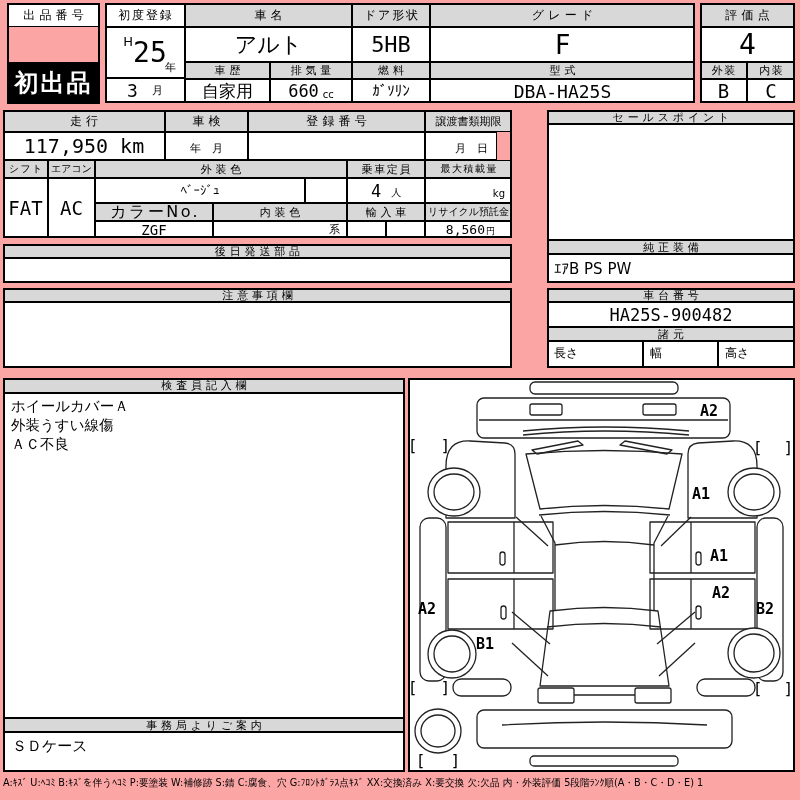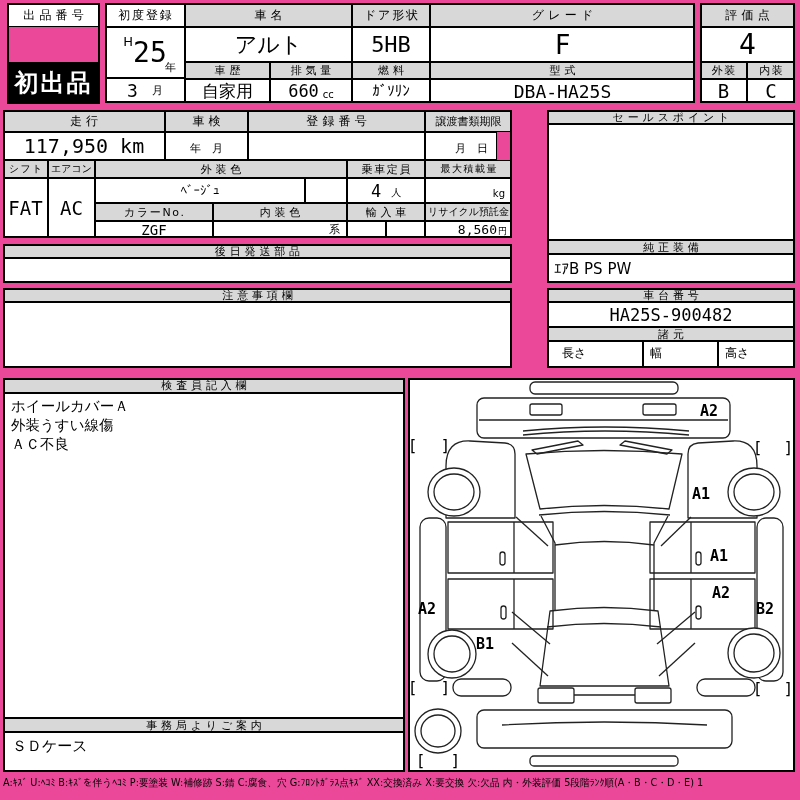--- a/index.html
+++ b/index.html
@@ -1,17 +1,17 @@
 <!DOCTYPE html>
 <html><head>
 <meta charset="utf-8">
 <style>
   html,body{margin:0;padding:0;background:#fff;}
   body{width:800px;height:800px;font-family:"DejaVu Sans","Liberation Sans",sans-serif;color:#000;}
-  #page{position:relative;width:800px;height:800px;background:#ec4899;overflow:hidden;}
+  #page{position:relative;width:800px;height:800px;background:#fca5a5;overflow:hidden;}
   .a{position:absolute;box-sizing:border-box;}
   .c{border:1px solid #000;display:flex;align-items:center;justify-content:center;overflow:hidden;background:#fff;}
   .h{background:#d8d8d8;font-size:12px;letter-spacing:.35em;text-indent:.35em;font-weight:500;}
   .h2{letter-spacing:.15em;text-indent:.15em;}
   .h0{letter-spacing:0;text-indent:0;}
   .o{border:2px solid #000;pointer-events:none;background:transparent;}
   .m{font-family:"DejaVu Sans Mono","Liberation Mono",monospace;}
   .mk{position:absolute;font:600 15px "DejaVu Sans Mono","Liberation Mono",monospace;}
   .bk{position:absolute;display:flex;justify-content:space-between;font:16px "DejaVu Sans",sans-serif;}
   .blk{display:block;text-align:left;}
@@ -86,46 +86,46 @@
   <div class="a c h h2" style="left:347px;top:160px;width:78px;height:18px;font-size:11px;">乗車定員</div>
   <div class="a c h h2" style="left:425px;top:160px;width:87px;height:18px;font-size:10px;">最大積載量</div>
   <div class="a c" style="left:95px;top:178px;width:210px;height:25px;font-size:13px;">ﾍﾞｰｼﾞｭ</div>
   <div class="a c" style="left:305px;top:178px;width:42px;height:25px;"></div>
   <div class="a c" style="left:347px;top:178px;width:78px;height:25px;gap:10px;">
     <span class="m" style="font-size:17px;">4</span>
     <span style="font-size:10px;margin-top:5px;">人</span>
   </div>
   <div class="a c" style="left:425px;top:178px;width:87px;height:25px;font-size:10px;justify-content:flex-end;align-items:flex-end;padding:0 6px 3px 0;">kg</div>
 
-  <div class="a c h h2" style="left:95px;top:203px;width:118px;height:18px;font-size:11px;">カラーNo.</div>
+  <div class="a c h h2" style="left:95px;top:203px;width:118px;height:18px;font-size:16px;">カラーNo.</div>
   <div class="a c h" style="left:213px;top:203px;width:134px;height:18px;font-size:11px;">内装色</div>
   <div class="a c h" style="left:347px;top:203px;width:78px;height:18px;font-size:11px;">輸入車</div>
   <div class="a c h h0" style="left:425px;top:203px;width:87px;height:18px;font-size:10px;">リサイクル預託金</div>
   <div class="a c m" style="left:95px;top:221px;width:118px;height:17px;font-size:14px;">ZGF</div>
   <div class="a c" style="left:213px;top:221px;width:134px;height:17px;font-size:11px;justify-content:flex-end;padding-right:6px;">系</div>
   <div class="a c" style="left:347px;top:221px;width:39px;height:17px;"></div>
   <div class="a c" style="left:386px;top:221px;width:39px;height:17px;"></div>
-  <div class="a c" style="left:425px;top:221px;width:87px;height:17px;justify-content:flex-end;padding-right:4px;gap:1px;">
+  <div class="a c" style="left:425px;top:221px;width:87px;height:17px;justify-content:flex-end;padding-right:16px;gap:1px;">
     <span class="m" style="font-size:13px;">8,560</span>
     <span style="font-size:9px;margin-top:3px;">円</span>
   </div>
 
   <div class="a c h" style="left:3px;top:244px;width:509px;height:14px;font-size:11px;">後日発送部品</div>
   <div class="a c" style="left:3px;top:258px;width:509px;height:25px;"></div>
   <div class="a c h" style="left:3px;top:288px;width:509px;height:14px;font-size:11px;">注意事項欄</div>
   <div class="a c" style="left:3px;top:302px;width:509px;height:66px;"></div>
 
   <div class="a c h" style="left:547px;top:110px;width:248px;height:14px;font-size:11px;">セールスポイント</div>
   <div class="a c" style="left:547px;top:124px;width:248px;height:116px;"></div>
   <div class="a c h" style="left:547px;top:240px;width:248px;height:14px;font-size:11px;">純正装備</div>
   <div class="a c" style="left:547px;top:254px;width:248px;height:29px;font-size:15px;justify-content:flex-start;padding-left:6px;">ｴｱB PS PW</div>
   <div class="a c h" style="left:547px;top:288px;width:248px;height:14px;font-size:11px;">車台番号</div>
   <div class="a c m" style="left:547px;top:302px;width:248px;height:25px;font-size:17px;">HA25S-900482</div>
   <div class="a c h" style="left:547px;top:327px;width:248px;height:14px;font-size:11px;">諸元</div>
-  <div class="a c" style="left:547px;top:341px;width:96px;height:27px;font-size:12px;justify-content:flex-start;align-items:flex-start;padding:3px 0 0 14px;">長さ</div>
+  <div class="a c" style="left:547px;top:341px;width:96px;height:27px;font-size:12px;justify-content:flex-start;align-items:flex-start;padding:3px 0 0 6px;">長さ</div>
   <div class="a c" style="left:643px;top:341px;width:75px;height:27px;font-size:12px;justify-content:flex-start;align-items:flex-start;padding:3px 0 0 6px;">幅</div>
   <div class="a c" style="left:718px;top:341px;width:77px;height:27px;font-size:12px;justify-content:flex-start;align-items:flex-start;padding:3px 0 0 6px;">高さ</div>
 
   <div class="a c h" style="left:3px;top:378px;width:402px;height:15px;font-size:11px;">検査員記入欄</div>
   <div class="a c blk" style="left:3px;top:393px;width:402px;height:325px;padding:3px 7px;font-size:14.5px;line-height:19px;">
     <div>ホイールカバーＡ</div>
     <div>外装うすい線傷</div>
     <div>ＡＣ不良</div>
   </div>
   <div class="a c h" style="left:3px;top:718px;width:402px;height:14px;font-size:11px;">事務局よりご案内</div>

